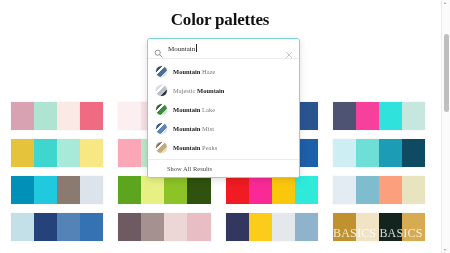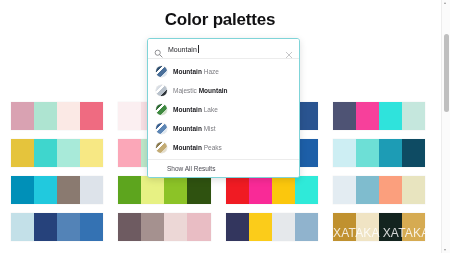--- a/index.html
+++ b/index.html
@@ -14,20 +14,21 @@
     font-family: "Liberation Sans", sans-serif;
     position: relative;
   }
 
   #page {
     position: relative;
     width: 450px;
     height: 253px;
     background: #ffffff;
     overflow: hidden;
+    font-family: Liberation Serif, serif;
   }
 
   
   .page-title {
     position: absolute;
     top: 10px;
     left: 0;
     width: 440px;
     text-align: center;
     font-size: 17px;
@@ -357,20 +358,20 @@
           <span class="result-thumb" style="background: linear-gradient(135deg, rgb(138, 122, 78) 0%, rgb(138, 122, 78) 30%, rgb(255, 255, 255) 30%, rgb(255, 255, 255) 45%, rgb(195, 171, 116) 45%, rgb(195, 171, 116) 72%, rgb(228, 221, 201) 72%, rgb(228, 221, 201) 100%);"></span>
           <span class="result-label"><b>Mountain</b> Peaks</span>
         </div>
       </div>
 
     <div class="results-footer">
       <span class="sar">Show All Results</span>
     </div>
   </div>
 
-  <div class="watermark">XATAKA XATAKA</div>
+  <div class="watermark">BASICS BASICS</div>
 
   <div class="scroll-track"></div>
   <div class="scroll-thumb"></div>
   <div class="scroll-arrow" style="top:1px;">▴</div>
   <div class="scroll-arrow" style="bottom:1px;">▾</div>
 
 </div>
 
 </body></html>

